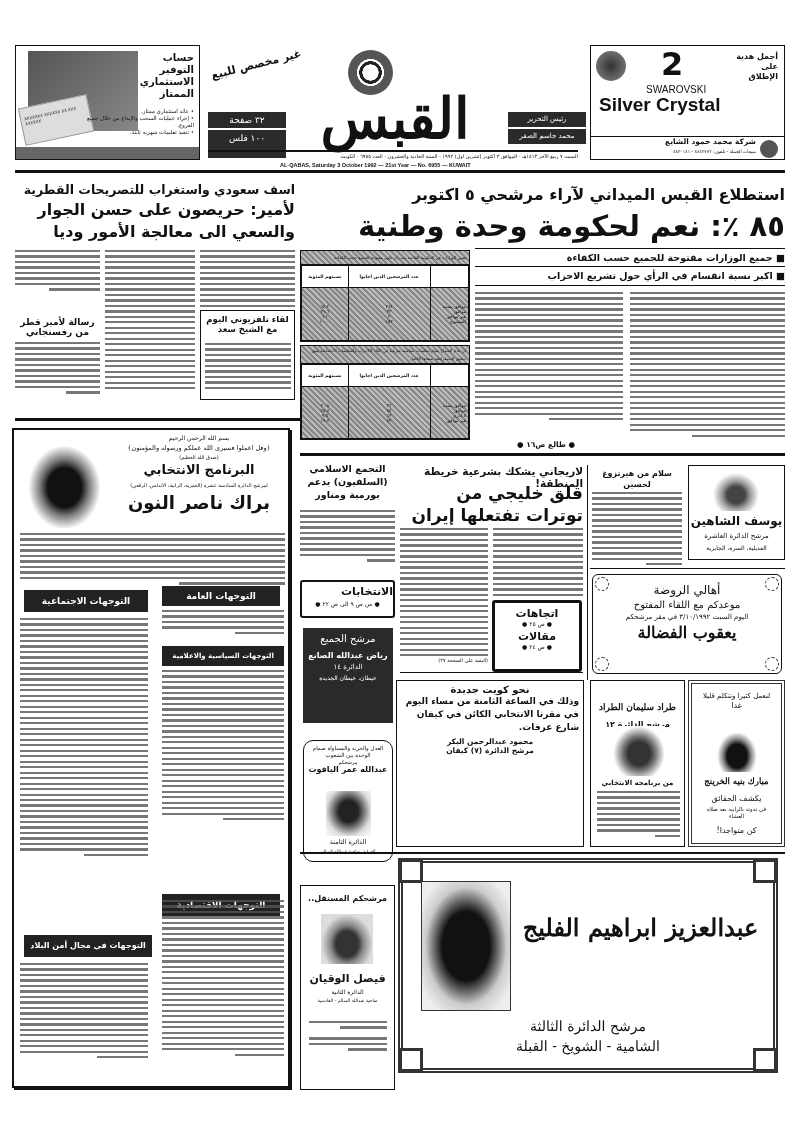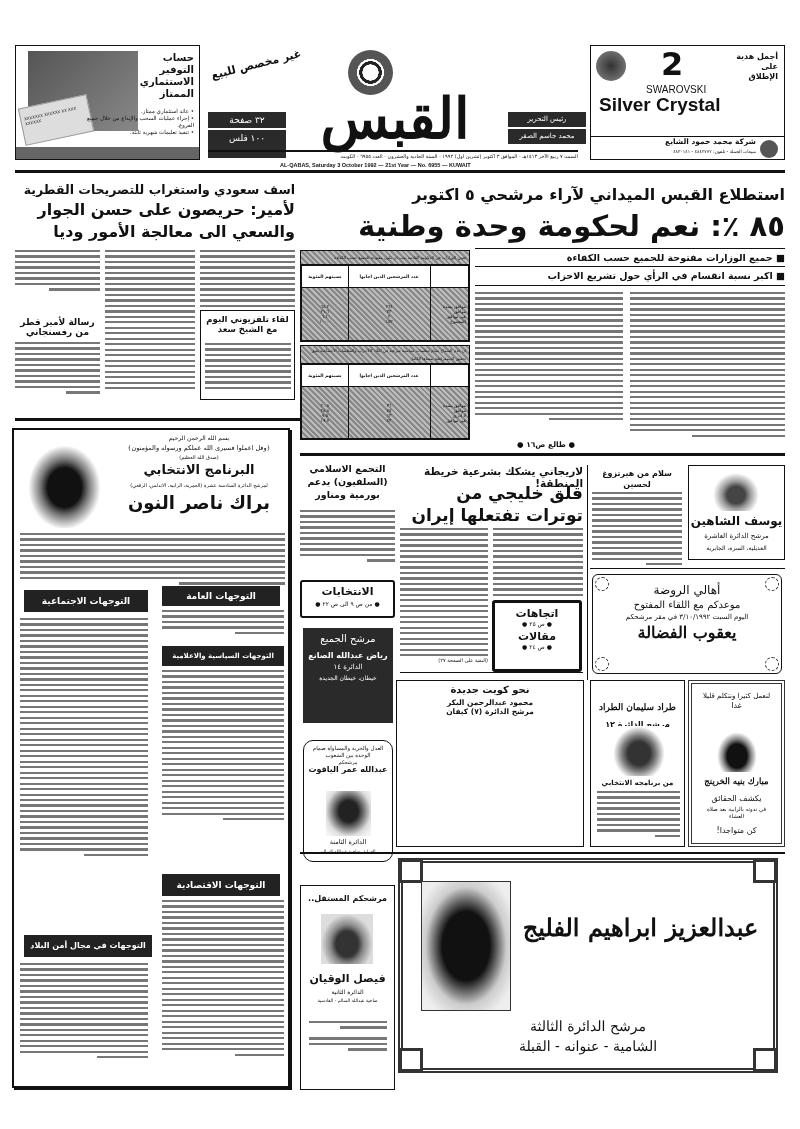--- a/index.html
+++ b/index.html
@@ -332,21 +332,21 @@
       <i></i>
       <i></i>
       <i></i>
       <i></i>
       <i></i>
       <i></i>
       <i></i>
       <i></i>
       <i style="width:50%"></i>
     </div>
-  <div class="sechead" style="left:148px;top:444px;width:118px;height:22px;font-size:9px;line-height:22px">التوجهات الاقتصادية</div>
+  <div class="sechead" style="left:148px;top:464px;width:118px;height:22px;font-size:9px;line-height:22px">التوجهات الاقتصادية</div>
   <div class="lines" style="left:148px;top:470px;width:122px">
       <i></i>
       <i></i>
       <i></i>
       <i></i>
       <i></i>
       <i></i>
       <i></i>
       <i></i>
       <i></i>
@@ -450,21 +450,21 @@
     <i></i>
     <i></i>
     <i></i>
     <i></i>
     <i></i>
     <i></i>
     <i style="width:30%"></i>
   </div>
 
 <div class="box" style="left:300px;top:580px;width:95px;height:38px;border-width:2px;border-radius:3px">
-  <div class="rtl center bold" style="font-size:11px;text-align:center;margin-top:3px">الانتخابات</div>
+  <div class="rtl center bold" style="font-size:11px;text-align:right;margin-top:3px">الانتخابات</div>
   <div class="rtl center" style="font-size:6px;text-align:center;margin-top:2px">● من ص ٩ الى ص ٢٢ ●</div>
 </div>
 
 <div class="abs dark" style="left:303px;top:628px;width:90px;height:95px;">
   <div class="rtl center" style="font-size:10px;text-align:center;margin-top:4px;line-height:13px;padding:0 14px">مرشح الجميع</div>
   <div class="rtl center bold" style="font-size:8px;text-align:center;margin-top:6px">رياض عبدالله الصانع</div>
   <div class="rtl center" style="font-size:7px;text-align:center;margin-top:3px">الدائرة ١٤</div>
   <div class="rtl center" style="font-size:6px;text-align:center;margin-top:3px">خيطان، خيطان الجديدة</div>
 </div>
 
@@ -581,20 +581,21 @@
   <div class="rtl center" style="font-size:12px;text-align:center;margin-top:8px;font-family:'DejaVu Serif',serif">أهالي الروضة</div>
   <div class="rtl center" style="font-size:10px;text-align:center;margin-top:2px;font-family:'DejaVu Serif',serif">موعدكم مع اللقاء المفتوح</div>
   <div class="rtl center" style="font-size:7px;text-align:center;margin-top:3px">اليوم السبت ٣/١٠/١٩٩٢ في مقر مرشحكم</div>
   <div class="rtl center bold" style="font-size:16px;text-align:center;margin-top:2px;font-family:'DejaVu Serif',serif">يعقوب الفضالة</div>
 </div>
 
 <div class="rule" style="left:400px;top:672px;width:183px;height:1px"></div>
 
 <div class="box" style="left:396px;top:680px;width:188px;height:167px;border-width:1px">
   <div class="rtl center bold" style="font-size:10px;text-align:center;margin-top:3px;font-weight:900">نحو كويت جديدة</div>
+  <div class="rtl bold" style="font-size:9px;line-height:13px;padding:0 4px">وذلك في الساعة الثامنة من مساء اليوم في مقرنا الانتخابي الكائن في كيفان شارع عرفات.</div>
   <div class="rtl center bold" style="font-size:7.5px;text-align:center;margin-top:3px">محمود عبدالرحمن البكر</div>
   <div class="rtl center bold" style="font-size:7.5px;text-align:center">مرشح الدائرة (٧) كيفان</div>
 </div>
 
 <div class="box" style="left:590px;top:680px;width:95px;height:167px;border-width:1px">
   <div class="rtl center bold" style="font-size:9px;text-align:center;margin-top:21px;font-family:'DejaVu Serif',serif">طراد سليمان الطراد</div>
   <div class="rtl center bold" style="font-size:8px;text-align:center;margin-top:8px">مرشح الدائرة ١٢</div>
   <div class="photo" style="left:22px;top:45px;width:52px;height:50px;background:radial-gradient(ellipse at 50% 55%,#333 0 30%,#777 45%,#fff 70%)"></div>
   <div class="abs rtl center bold" style="left:0;right:0;top:98px;font-size:7px;text-align:center">من برنامجه الانتخابي</div>
   <div class="lines" style="left:6px;top:110px;width:83px">
@@ -623,14 +624,14 @@
 <div class="rule" style="left:300px;top:852px;width:485px;height:2px"></div>
 
 <div class="box" style="left:398px;top:858px;width:380px;height:215px;border:5px double #333">
   <div class="abs" style="left:-4px;top:-4px;width:24px;height:24px;border:3px solid #333;background:#fff"></div>
   <div class="abs" style="right:-4px;top:-4px;width:24px;height:24px;border:3px solid #333;background:#fff"></div>
   <div class="abs" style="left:-4px;bottom:-4px;width:24px;height:24px;border:3px solid #333;background:#fff"></div>
   <div class="abs" style="right:-4px;bottom:-4px;width:24px;height:24px;border:3px solid #333;background:#fff"></div>
   <div class="photo" style="left:18px;top:18px;width:90px;height:130px;border:1px solid #333;background:radial-gradient(ellipse at 50% 50%,#111 0 38%,#555 48%,#ccc 65%,#eee 85%)"></div>
   <div class="abs rtl center" style="left:115px;right:10px;top:48px;font-size:24px;line-height:34px;text-align:center;font-family:'DejaVu Serif',serif;font-weight:bold">عبدالعزيز ابراهيم الفليج</div>
   <div class="abs rtl center" style="left:60px;right:60px;top:155px;font-size:14px;text-align:center;font-family:'DejaVu Serif',serif">مرشح الدائرة الثالثة</div>
-  <div class="abs rtl center" style="left:60px;right:60px;top:175px;font-size:14px;text-align:center;font-family:'DejaVu Serif',serif">الشامية - عنوانه - القبلة</div>
+  <div class="abs rtl center" style="left:60px;right:60px;top:175px;font-size:14px;text-align:center;font-family:'DejaVu Serif',serif">الشامية - الشويخ - القبلة</div>
 </div>
 
 </body></html>

